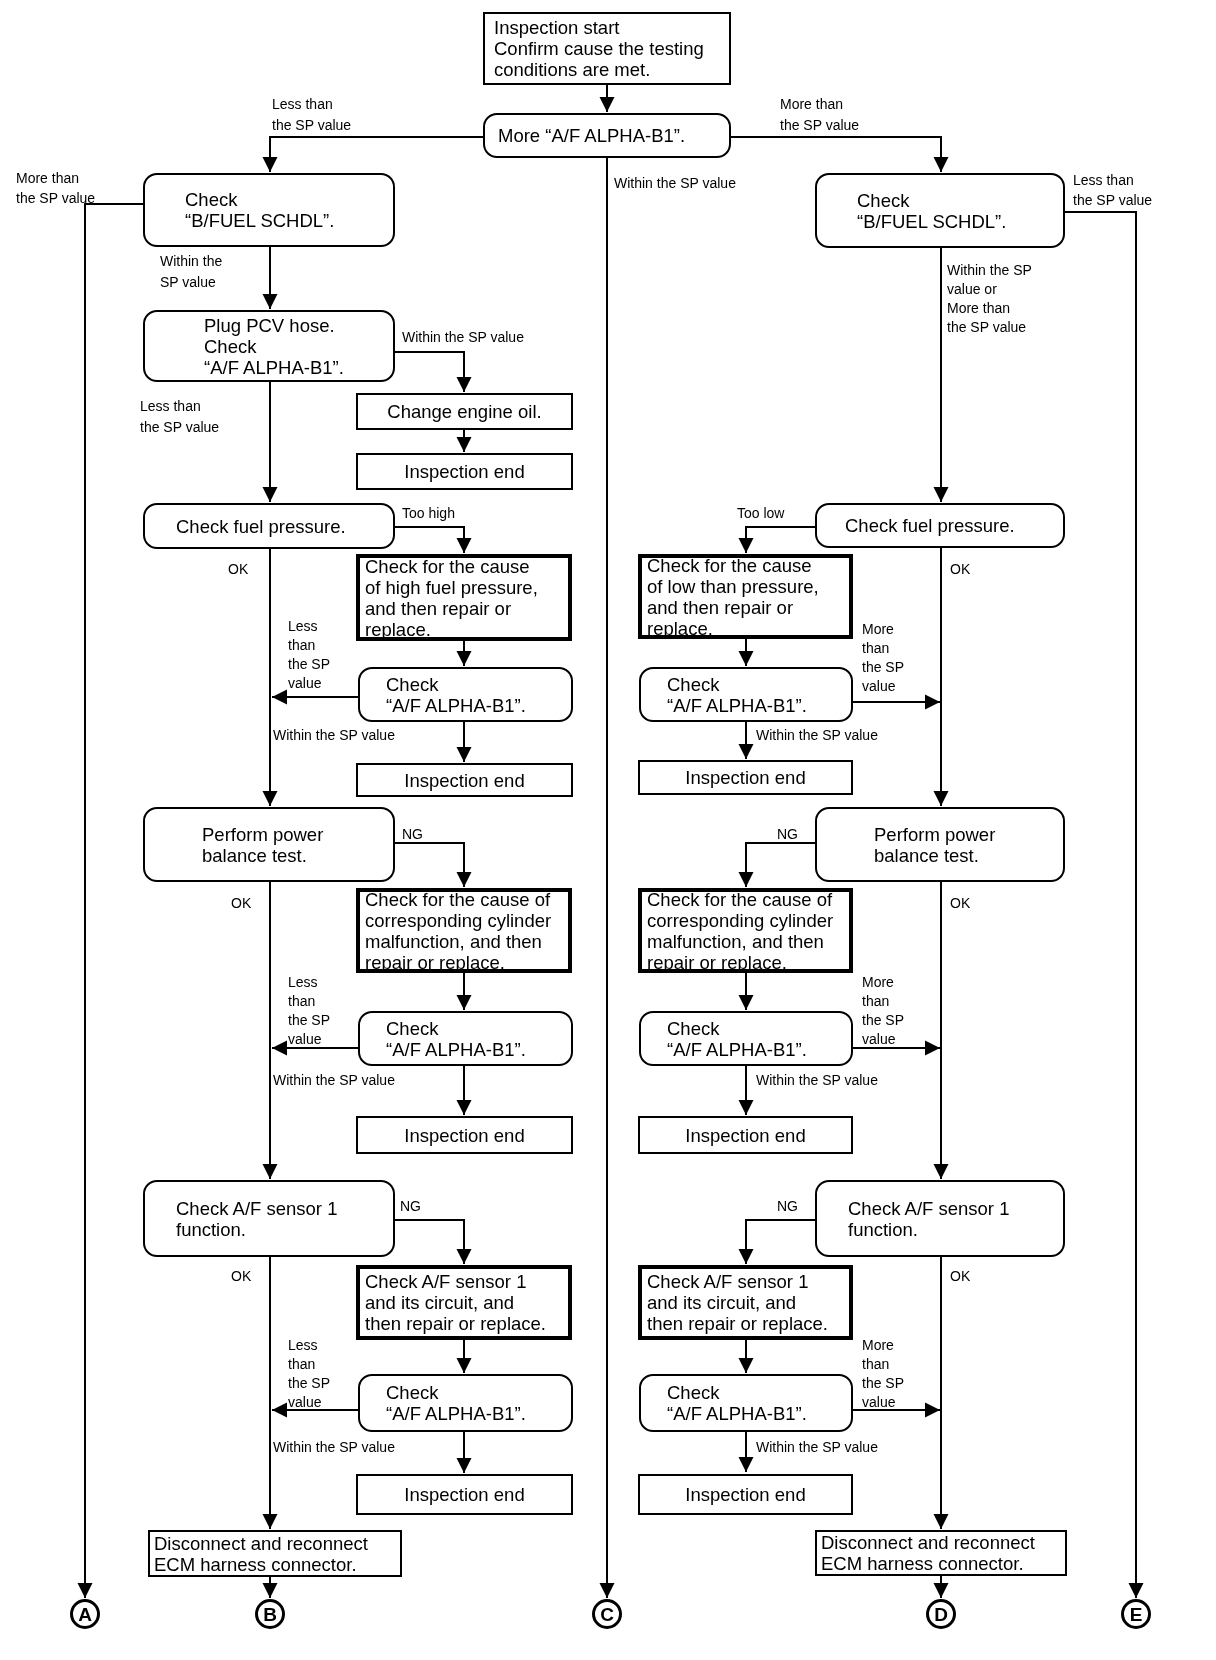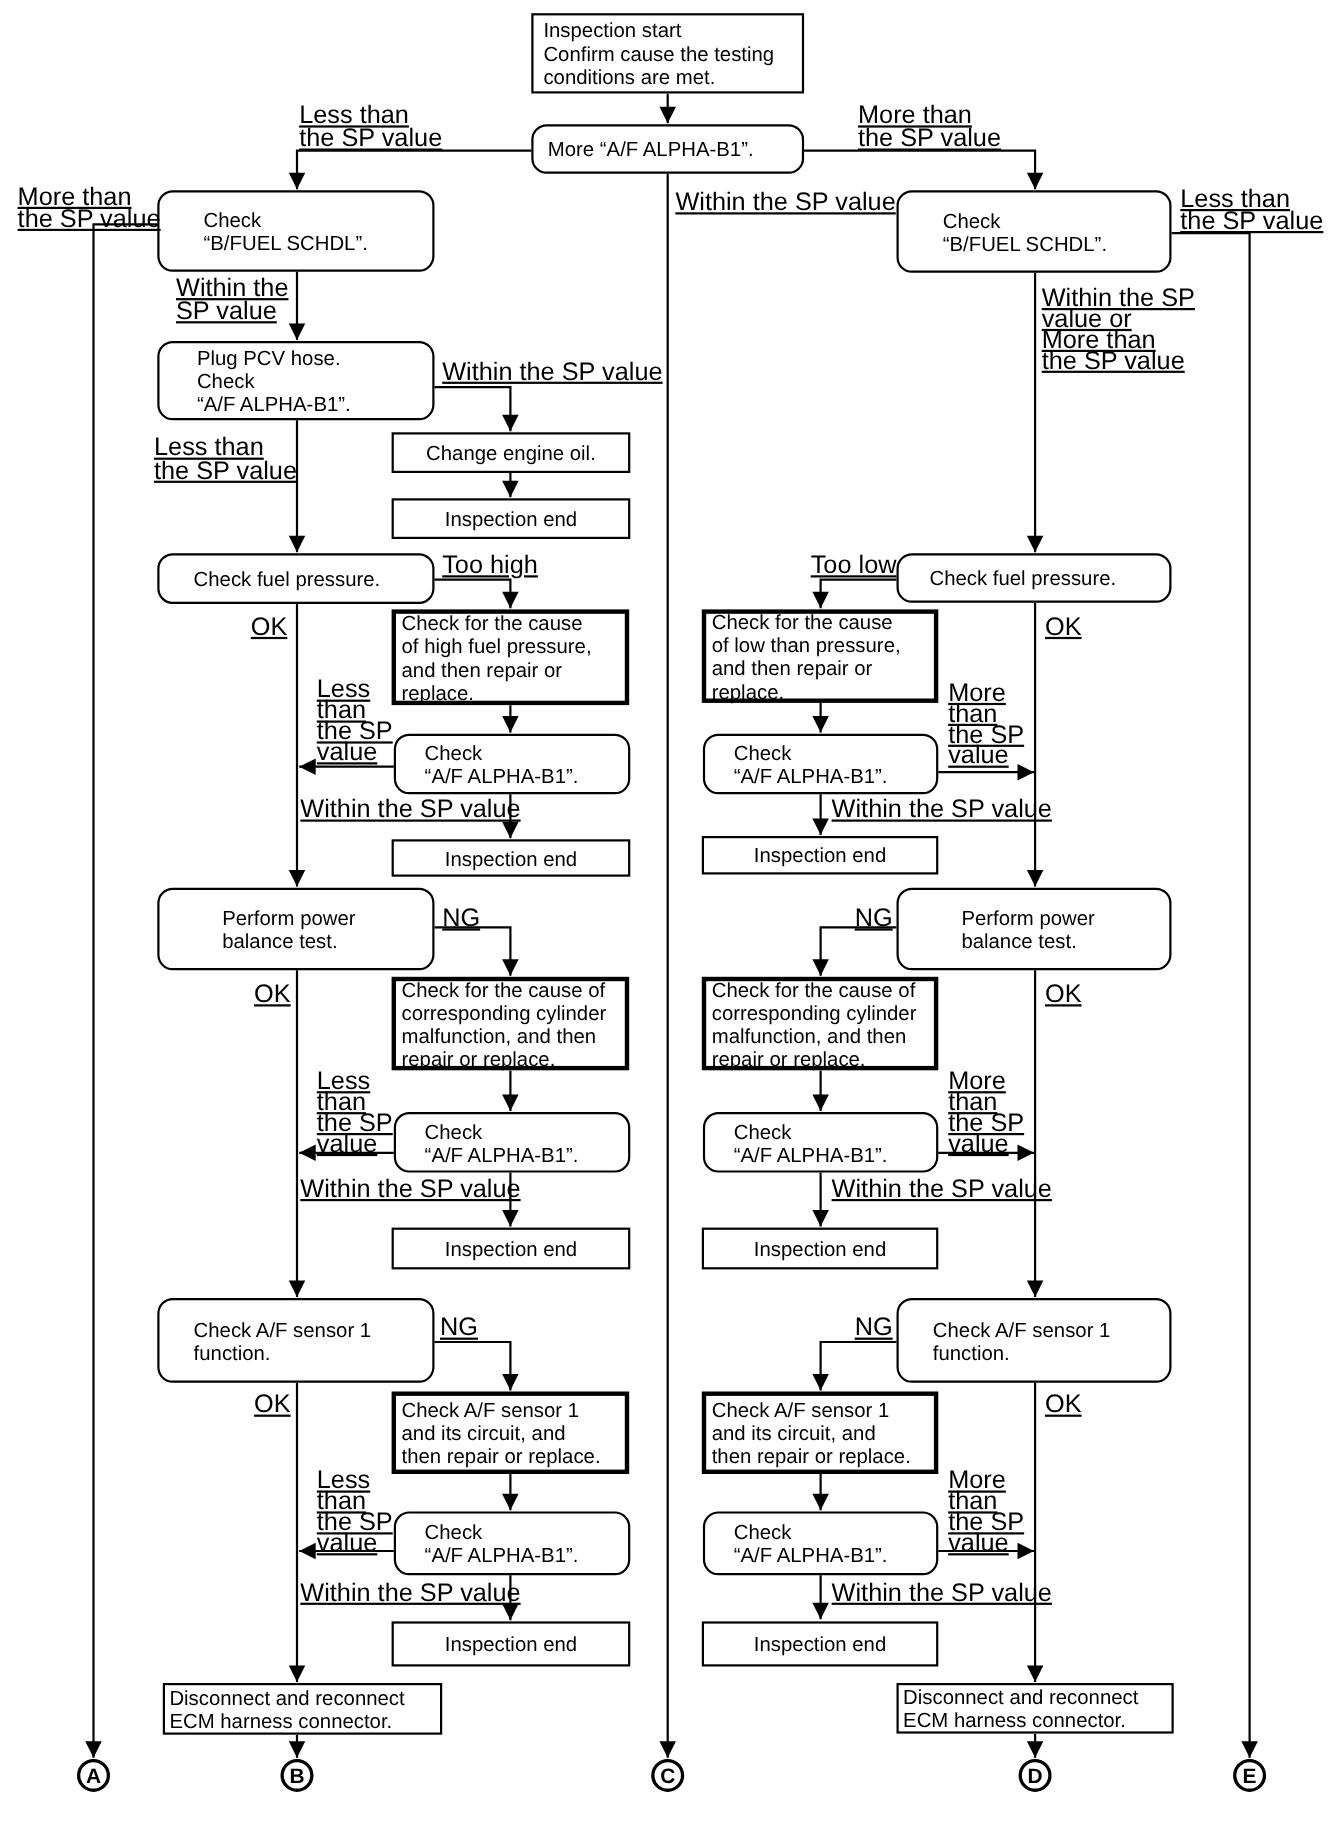--- a/index.html
+++ b/index.html
@@ -6,21 +6,21 @@
   #stage{position:relative;width:1216px;height:1660px;background:#ffffff;overflow:hidden;
          font-family:"Liberation Sans", sans-serif;color:#000;}
   #wires{position:absolute;left:0;top:0;}
   .node{position:absolute;background:#fff;border:2px solid #000;box-sizing:border-box;
         display:flex;flex-direction:column;justify-content:center;
         font-size:18.5px;line-height:21px;white-space:nowrap;}
   .node.round{border-width:2.5px;border-radius:14px;}
   .node.bold{border-width:4px;}
   .node.rect3{border-width:2.5px;}
   .node.center{align-items:center;text-align:center;}
-  .lbl{position:absolute;font-size:23px;line-height:21px;white-space:nowrap;text-decoration:underline;}
+  .lbl{position:absolute;font-size:14px;line-height:21px;white-space:nowrap;}
 </style>
 </head>
 <body>
 
 <div id="stage">
   <svg id="wires" width="1216" height="1660">
       <polyline points="607,85 607,112" fill="none" stroke="#000000" stroke-width="2"></polyline>
       <polygon points="607,112 599.5,97 614.5,97" fill="#000000"></polygon>
       <polyline points="483,137 270,137 270,172" fill="none" stroke="#000000" stroke-width="2"></polyline>
       <polygon points="270,172 262.5,157 277.5,157" fill="#000000"></polygon>
@@ -127,21 +127,21 @@
         <div>More “A/F ALPHA-B1”.</div>
       </div>
       <div class="node round" style="left: 143px; top: 173px; width: 252px; height: 74px; padding-left: 40px;">
         <div>Check</div>
         <div>“B/FUEL SCHDL”.</div>
       </div>
       <div class="node round" style="left: 815px; top: 173px; width: 250px; height: 75px; padding-left: 40px;">
         <div>Check</div>
         <div>“B/FUEL SCHDL”.</div>
       </div>
-      <div class="node round" style="left: 143px; top: 310px; width: 252px; height: 72px; padding-left: 34px;">
+      <div class="node round" style="left: 143px; top: 310px; width: 252px; height: 72px; padding-left: 59px;">
         <div>Plug PCV hose.</div>
         <div>Check</div>
         <div>“A/F ALPHA-B1”.</div>
       </div>
       <div class="node rect center" style="left: 356px; top: 393px; width: 217px; height: 37px; align-items: center;">
         <div>Change engine oil.</div>
       </div>
       <div class="node rect center" style="left: 356px; top: 453px; width: 217px; height: 37px;">
         <div>Inspection end</div>
       </div>

